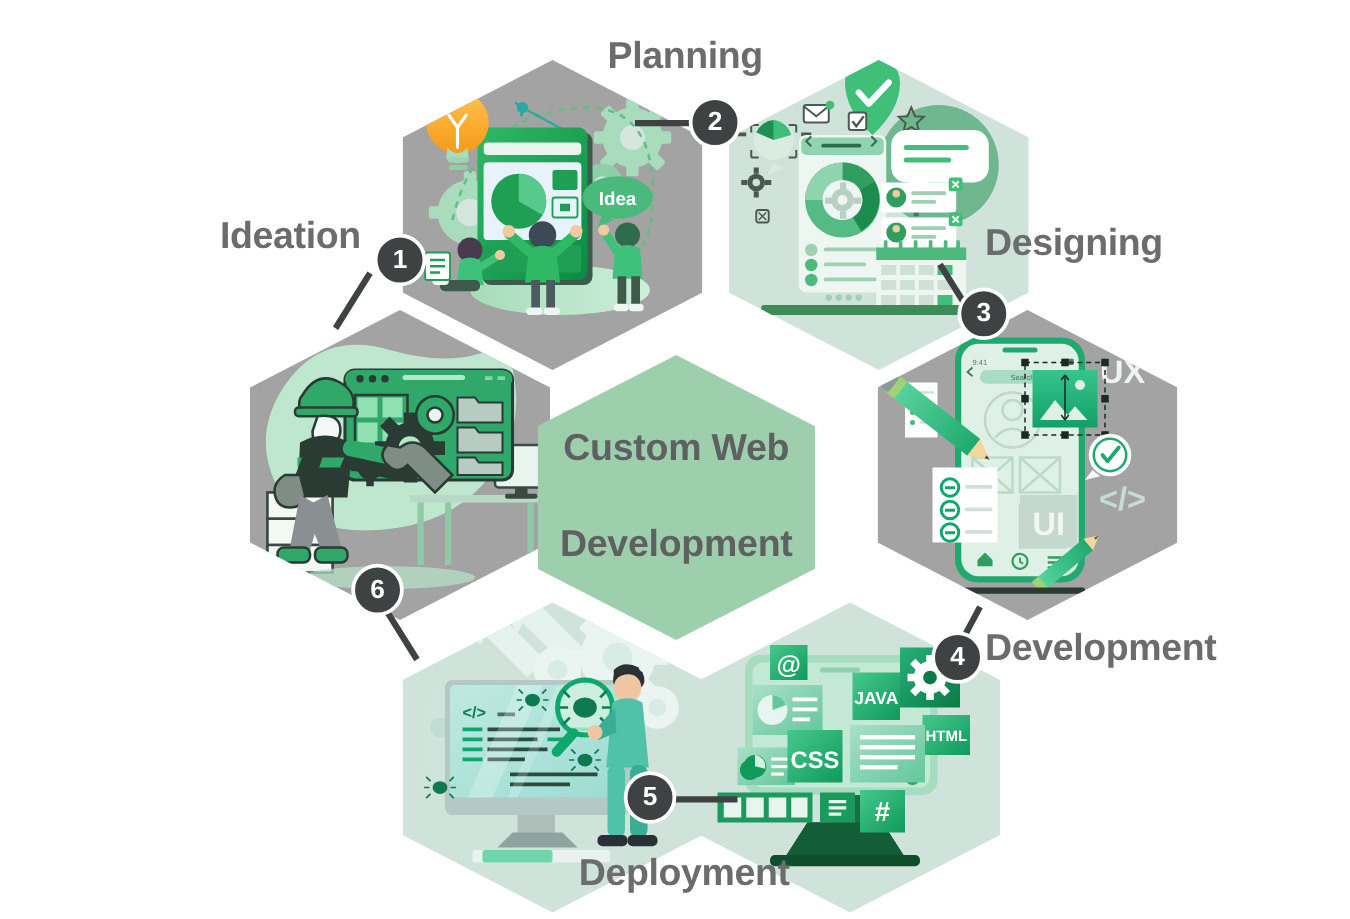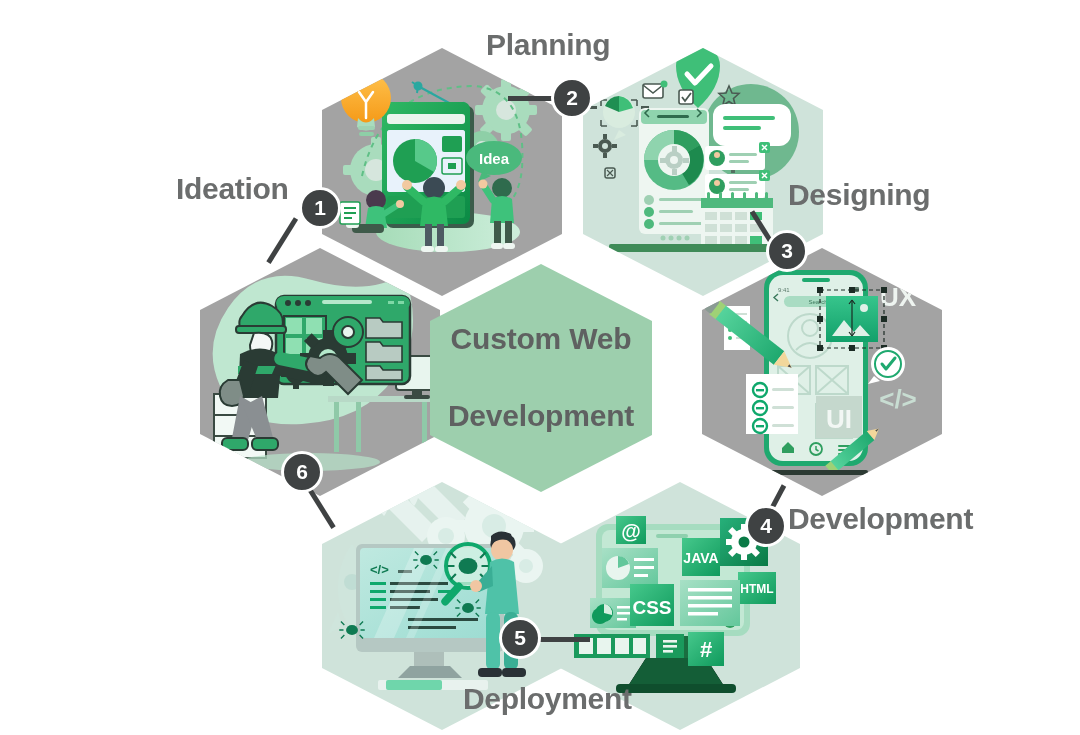--- a/index.html
+++ b/index.html
@@ -21,21 +21,21 @@
     width: 240px; height: 248px;
     clip-path: polygon(50% 0%, 100% 25%, 100% 75%, 50% 100%, 0% 75%, 0% 25%);
     background: #a3a3a3;
     overflow: hidden;
   }
   .hex.tinted { background: #cfe3da; }
   .hex-art { position: absolute; inset: 0; }
   
   #center-hex {
     position: absolute;
-    left: 430px; top: 264px;
+    left: 430px; top: 284px;
     width: 222px; height: 228px;
     clip-path: polygon(50% 0%, 100% 25%, 100% 75%, 50% 100%, 0% 75%, 0% 25%);
     background: #9dcfad;
     display: flex; align-items: center; justify-content: center;
   }
   #center-title {
     color: #5f6161;
     font-size: 30px;
     font-weight: bold;
     line-height: 1.28;

